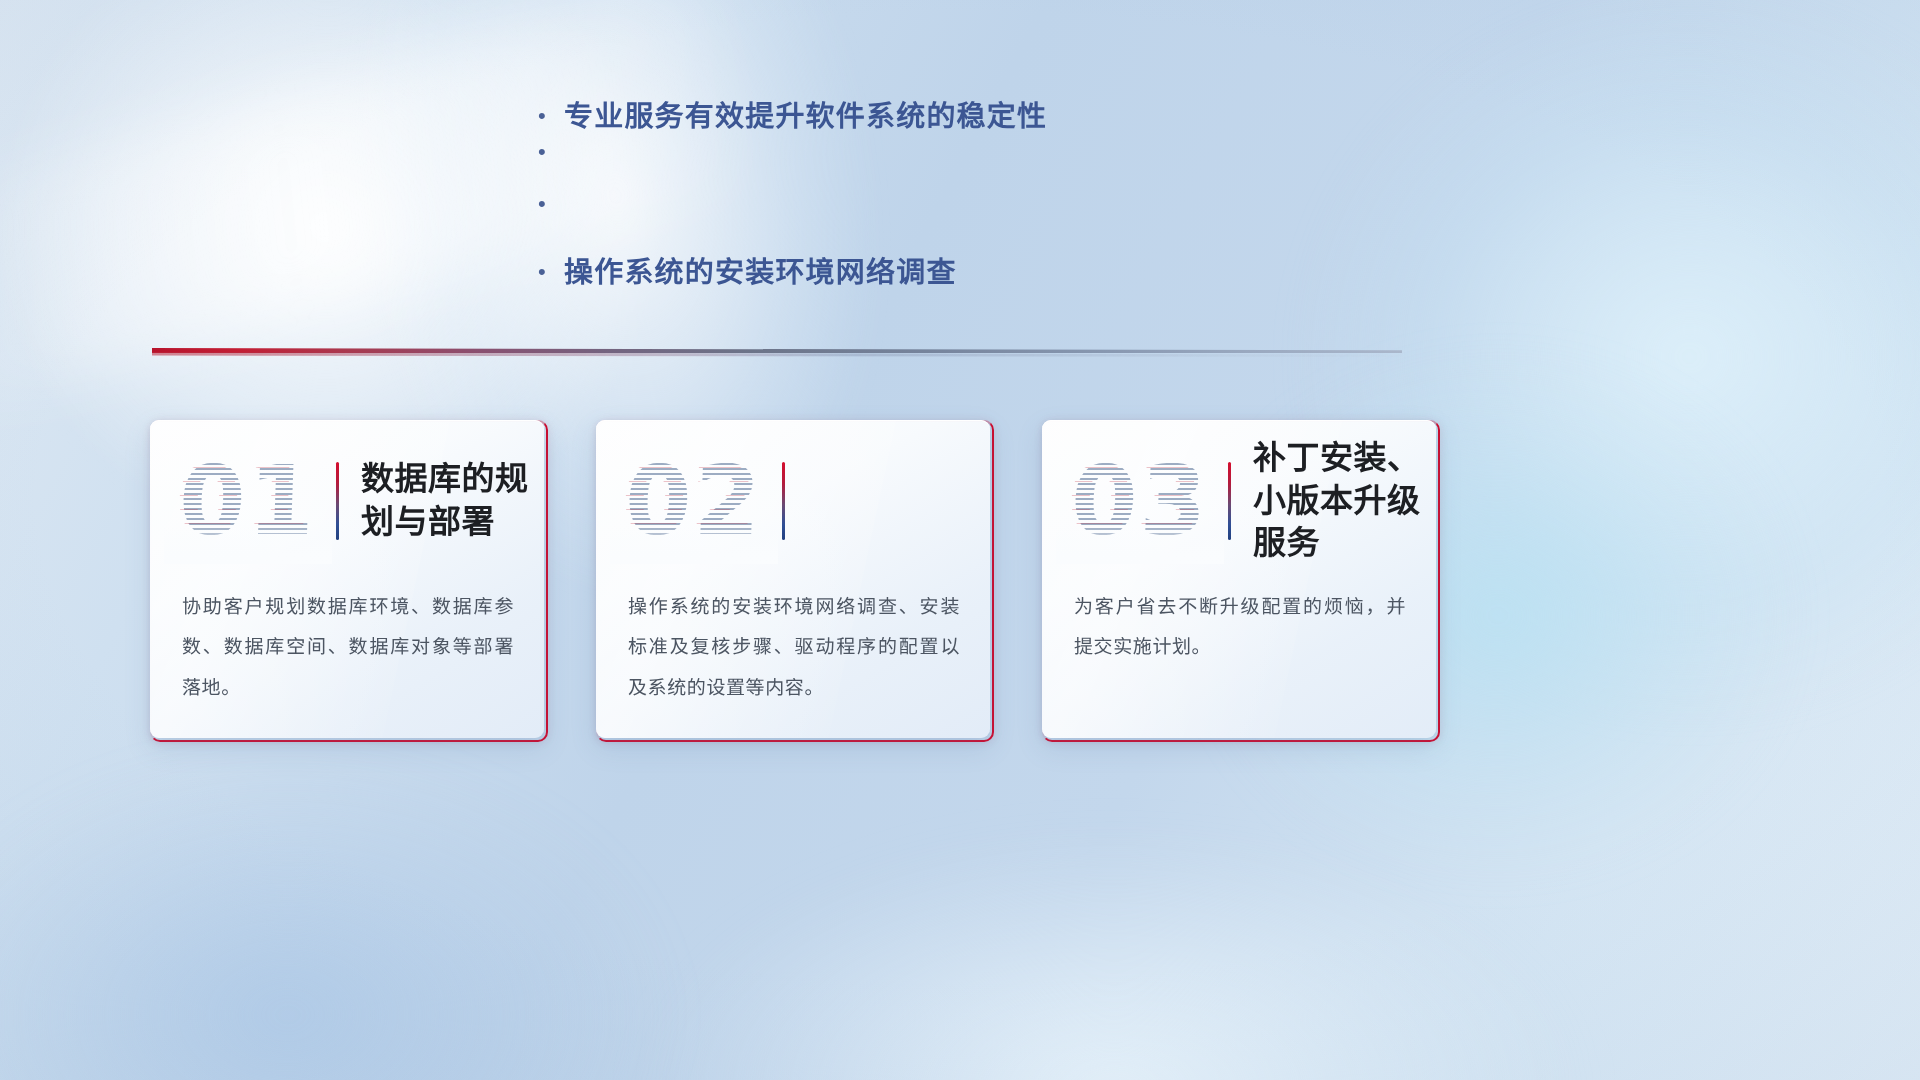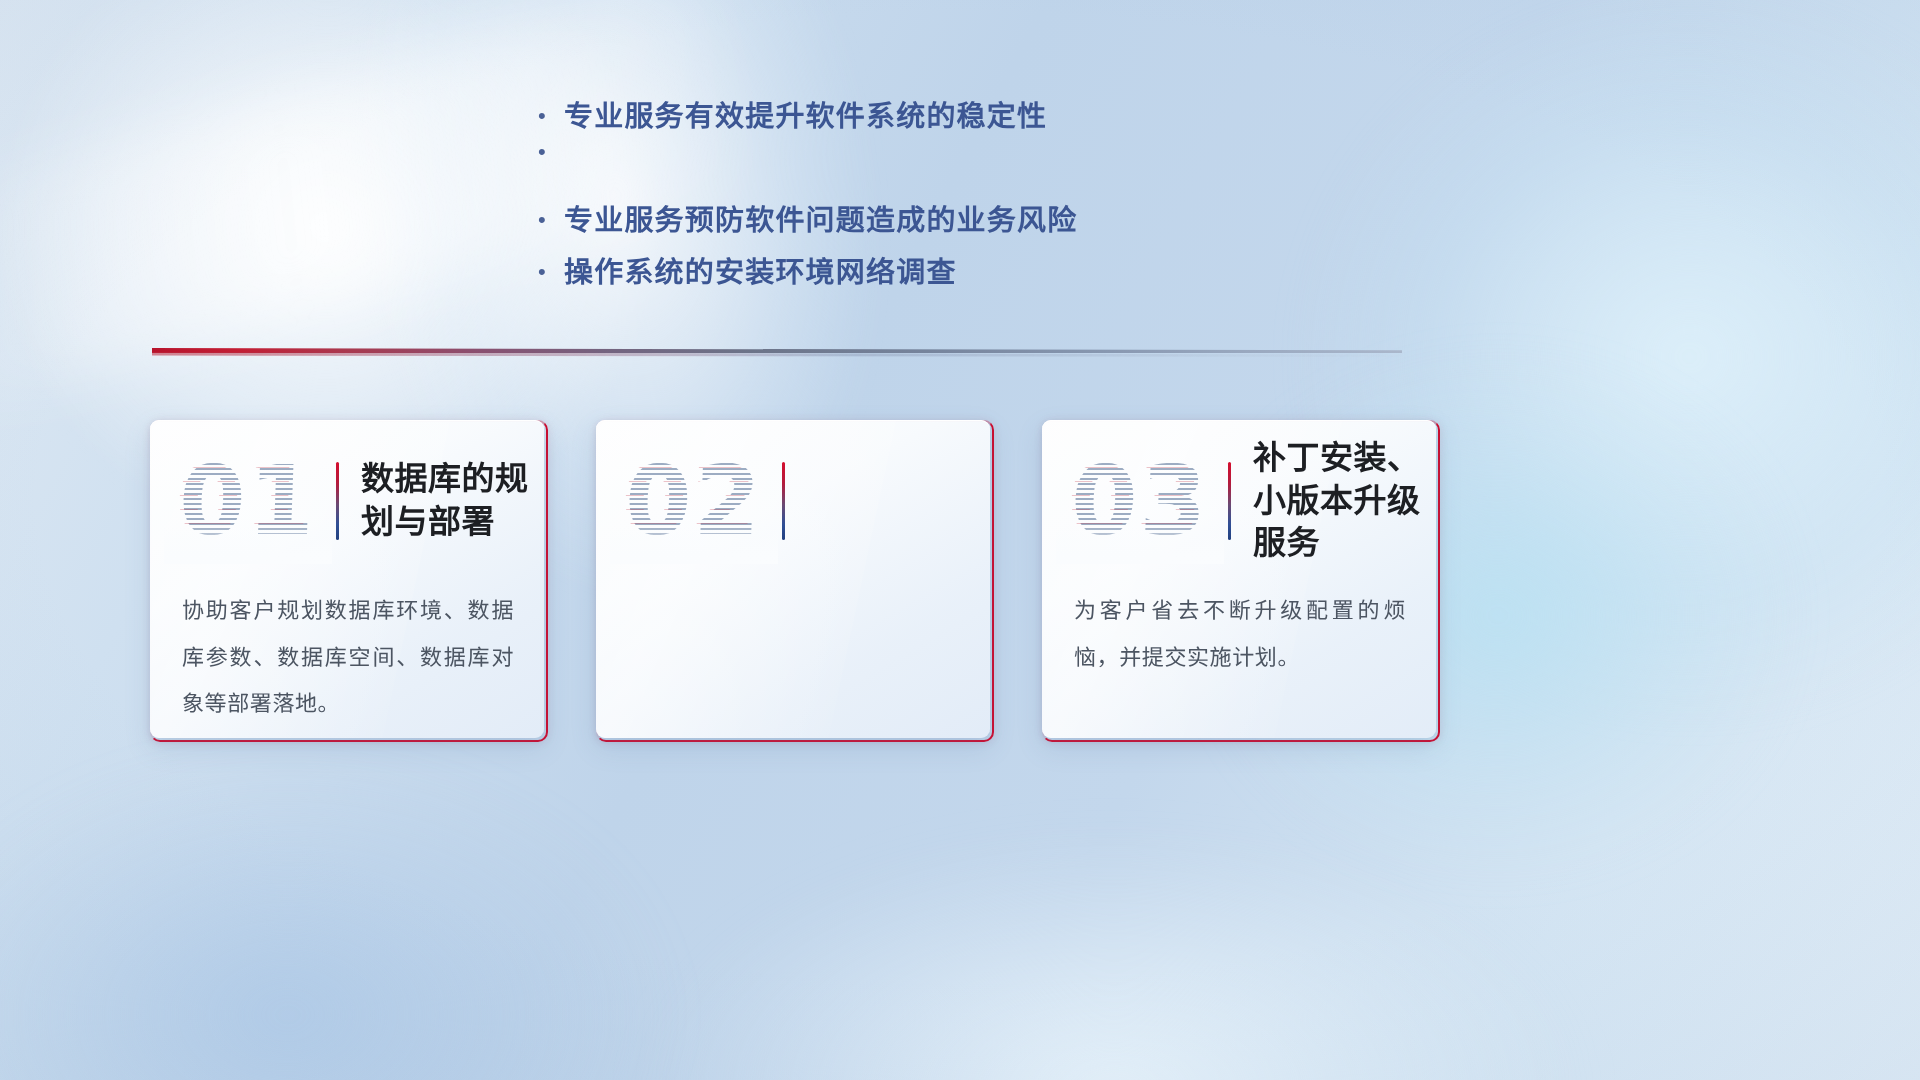--- a/index.html
+++ b/index.html
@@ -216,22 +216,22 @@
     font-family:"DejaVu Sans","Liberation Sans",sans-serif;
     font-size:33px;
     font-weight:700;
     line-height:1.30;
     letter-spacing:0.5px;
     color:#1d1f23;
     max-width:190px;
   }
   .card-desc {
     position:absolute; left:32px; right:30px; top:168px;
-    font-family:Liberation Sans, sans-serif;
-    font-size:22px;
+    font-family:Liberation Mono, monospace;
+    font-size:19px;
     line-height:2.12;
     letter-spacing:0.6px;
     color:#4c5562;
     text-align:justify;
   }
 </style>
 </head>
 <body>
 
 <div class="bg">
@@ -249,21 +249,20 @@
 <div class="bullets">
   <div class="bullet-row">
     <span class="bullet-dot">•</span>
     <span class="bullet-text">专业服务有效提升软件系统的稳定性</span>
   </div>
   <div class="bullet-row">
     <span class="bullet-dot">•</span>
   </div>
   <div class="bullet-row">
     <span class="bullet-dot">•</span>
-    <span class="bullet-text">专业服务预防软件问题造成的业务风险</span>
   </div>
   <div class="bullet-row">
     <span class="bullet-dot">•</span>
     <span class="bullet-text">操作系统的安装环境网络调查</span>
   </div>
 </div>
 
 <div class="divider-wrap">
   <div class="divider-top"></div>
   <div class="divider-bot"></div>
@@ -297,20 +296,21 @@
       <div class="card-head">
         <div class="ghost-num">
           <span class="ghost-num-text">02</span>
           <span class="ghost-num-tint">
               <span>02</span>
             </span>
           <span class="ghost-fade"></span>
         </div>
         <div class="title-bar"></div>
       </div>
+      <div class="card-desc">操作系统的安装环境网络调查、安装标准及复核步骤、驱动程序的配置以及系统的设置等内容。</div>
     </div>
   </div>
 
   <div class="card">
     <div class="card-accent"></div>
     <div class="card-face">
       <div class="card-sheen"></div>
       <div class="card-head">
         <div class="ghost-num">
           <span class="ghost-num-text">03</span>

